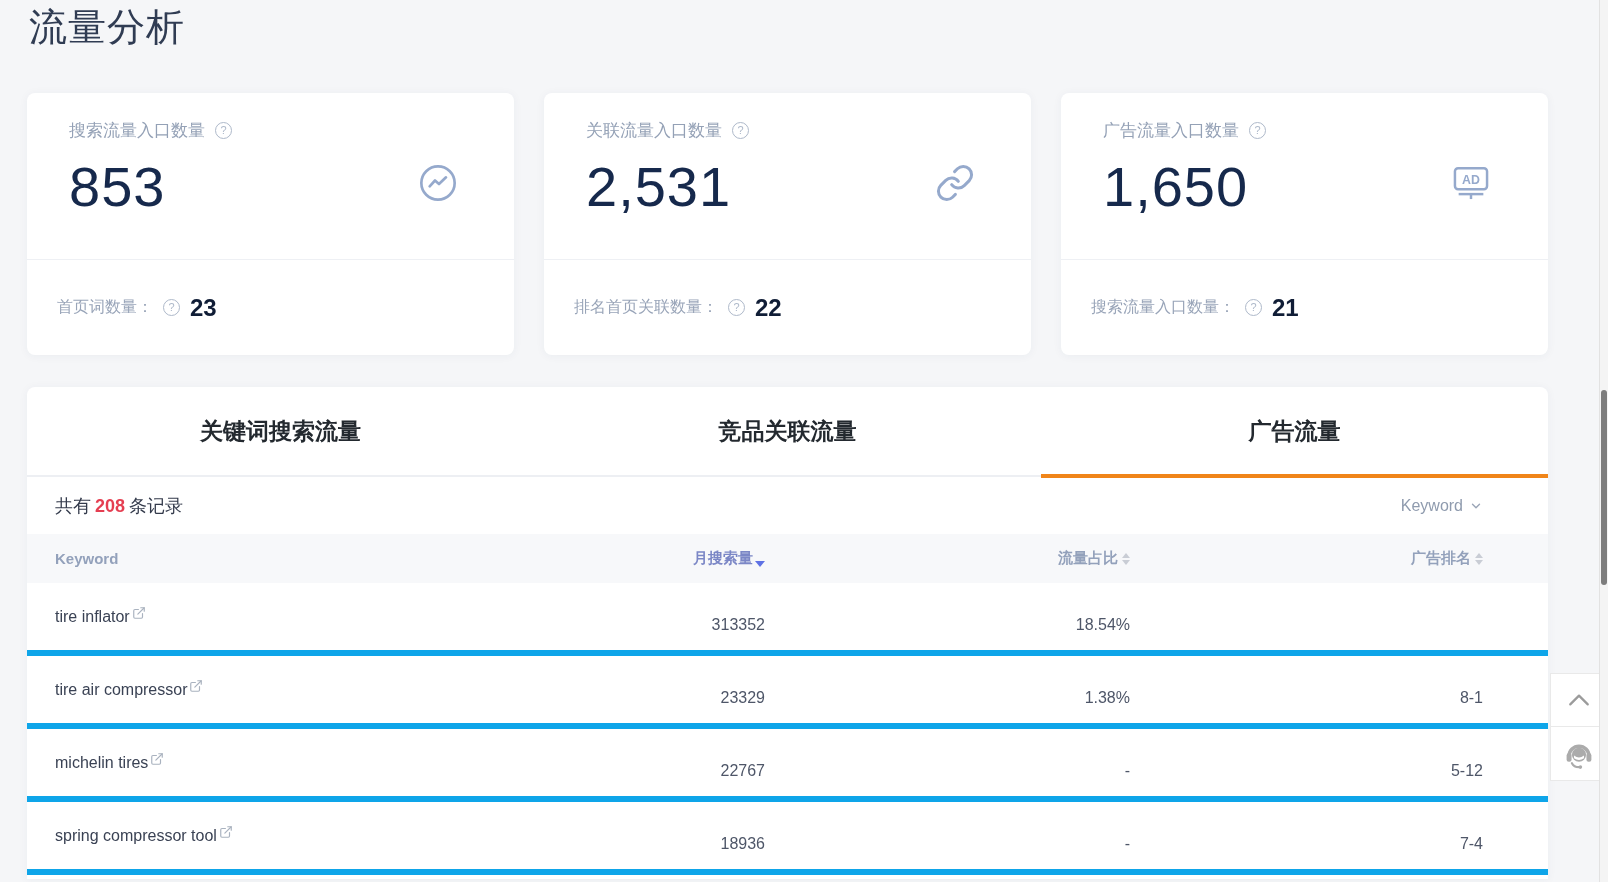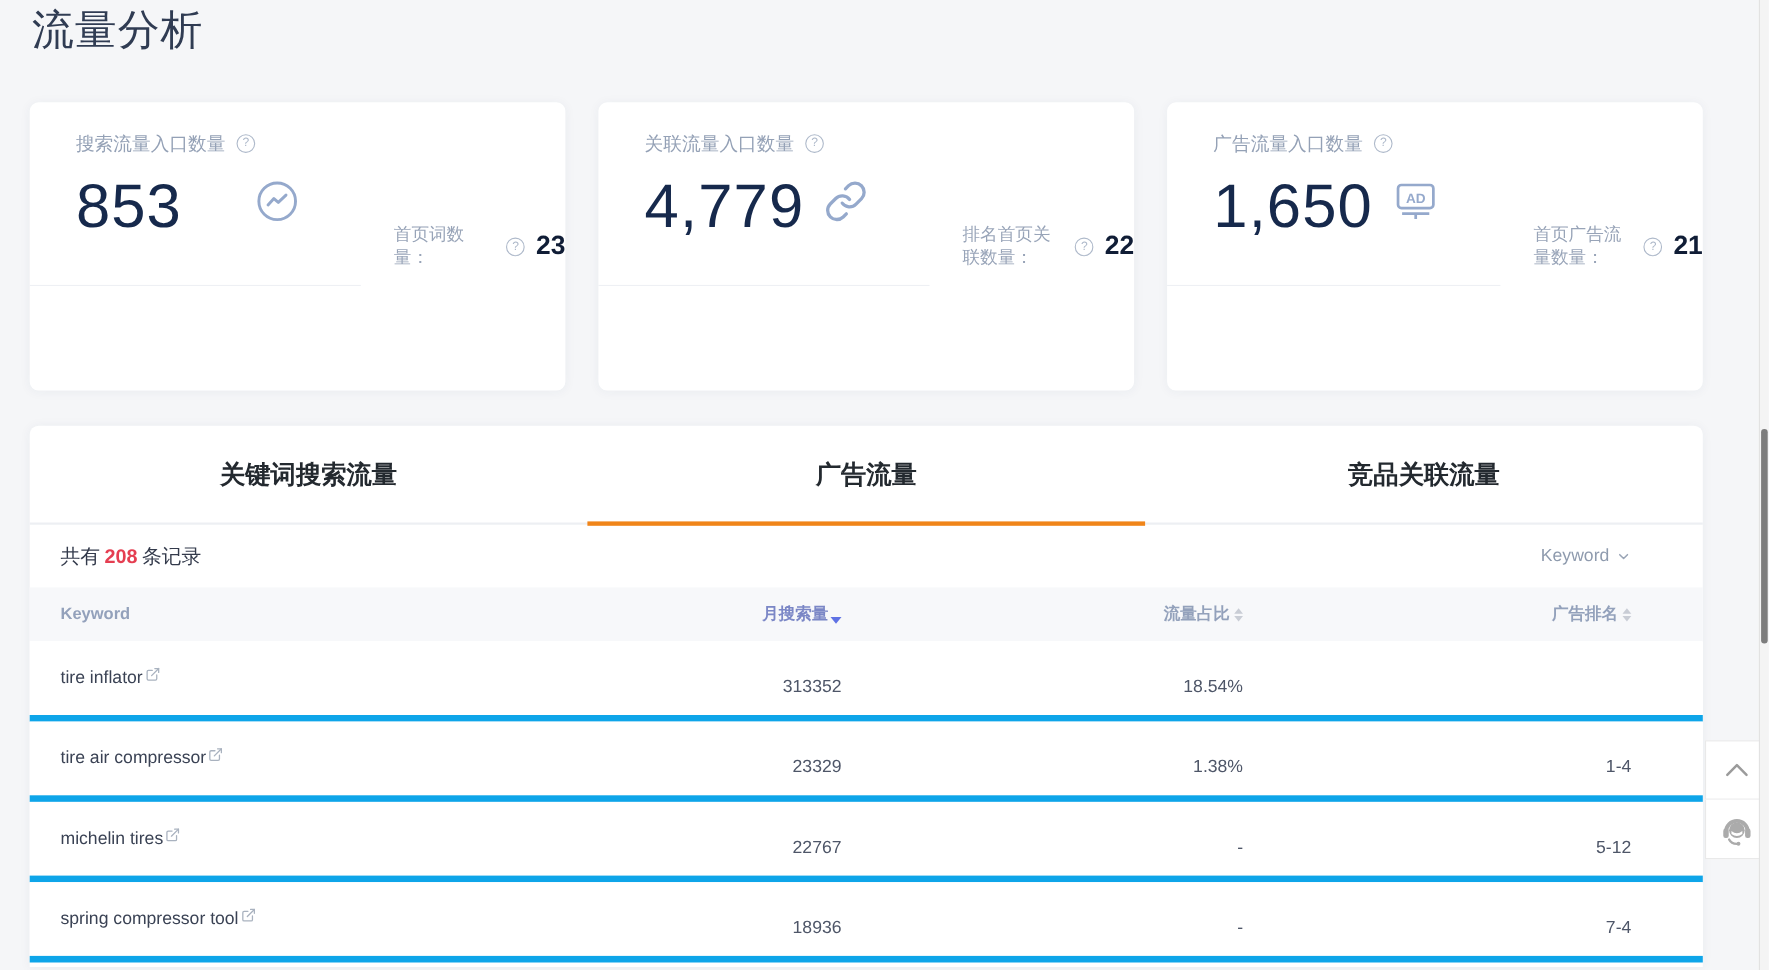--- a/index.html
+++ b/index.html
@@ -12,21 +12,21 @@
   }
   .content { position:absolute; left:27px; top:0; width:1521px; }
 
   .page-title { font-size:38px; font-weight:400; color:#303c53; padding:2px 0 0 2px; letter-spacing:1px; }
 
   
   .cards { display:flex; gap:30px; margin-top:40px; }
   .card {
     flex:1; background:#ffffff; border-radius:8px; height:262px;
     box-shadow:0 1px 10px rgba(30,50,90,.05);
-    display:flex; flex-direction:row;
+    display:flex; flex-direction:column;
   }
   .card-top { height:167px; padding:26px 56px 0 42px; border-bottom:1px solid #eef0f4;
               display:flex; justify-content:space-between; }
   .card-label-row { display:flex; align-items:center; gap:10px; }
   .card-label { font-size:17px; color:#94a1b6; }
   .help-icon {
     width:17px; height:17px; border:1px solid #aeb9ca; border-radius:50%;
     color:#aeb9ca; font-size:11px; line-height:15px; text-align:center; display:inline-block;
     flex:0 0 auto; cursor:pointer;
   }
@@ -126,21 +126,21 @@
       </div>
     </div>
 
     <div class="card">
       <div class="card-top">
         <div>
           <div class="card-label-row">
             <span class="card-label">关联流量入口数量</span>
             <span class="help-icon">?</span>
           </div>
-          <div class="card-value">4,779</div>
+          <div class="card-value">2,531</div>
         </div>
         <span class="card-icon">
           <svg width="40" height="40" viewBox="0 0 24 24" fill="none" stroke="#95a9cc" stroke-width="1.8" stroke-linecap="round" stroke-linejoin="round">
             <path d="M10 13a5 5 0 0 0 7.54.54l3-3a5 5 0 0 0-7.07-7.07l-1.72 1.71"></path>
             <path d="M14 11a5 5 0 0 0-7.54-.54l-3 3a5 5 0 0 0 7.07 7.07l1.71-1.71"></path>
           </svg>
         </span>
       </div>
       <div class="card-bottom">
         <span class="card-foot-label">排名首页关联数量：</span>
@@ -161,38 +161,38 @@
         <span class="card-icon">
           <svg width="42" height="40" viewBox="0 0 34 32" fill="none" stroke="#95a9cc" stroke-width="2">
             <rect x="4" y="4" width="26" height="17" rx="2.5"></rect>
             <text x="17" y="17" text-anchor="middle" font-size="10" font-weight="bold" fill="#95a9cc" stroke="none" font-family="Liberation Sans, sans-serif">AD</text>
             <line x1="7" y1="25" x2="27" y2="25"></line>
             <line x1="17" y1="25" x2="17" y2="29"></line>
           </svg>
         </span>
       </div>
       <div class="card-bottom">
-        <span class="card-foot-label">首页广告流量数量：</span>
+        <span class="card-foot-label">搜索流量入口数量：</span>
         <span class="help-icon">?</span>
         <span class="card-foot-value">21</span>
       </div>
     </div>
   </div>
 
   <div class="panel">
 
     <div class="tabbar">
       <div class="tab">
         <span>关键词搜索流量</span>
       </div>
+      <div class="tab">
+        <span>竞品关联流量</span>
+      </div>
       <div class="tab active">
         <span>广告流量</span>
-      </div>
-      <div class="tab">
-        <span>竞品关联流量</span>
       </div>
     </div>
 
     <div class="records-row">
       <div class="records-text">
         <span>共有</span><span class="records-count">208</span><span>条记录</span>
       </div>
       <div class="filter">
         <span>Keyword</span>
         <svg width="14" height="14" viewBox="0 0 24 24" fill="none" stroke="#9aa5b6" stroke-width="2.4" stroke-linecap="round" stroke-linejoin="round">
@@ -242,21 +242,21 @@
       <div class="td kw">
         <span>tire air compressor</span>
         <svg class="ext-icon" width="14" height="14" viewBox="0 0 24 24" fill="none" stroke="#a9b2bf" stroke-width="2" stroke-linecap="round" stroke-linejoin="round">
             <path d="M18 13v6a2 2 0 0 1-2 2H5a2 2 0 0 1-2-2V8a2 2 0 0 1 2-2h6"></path>
             <polyline points="15,3 21,3 21,9"></polyline>
             <line x1="10" y1="14" x2="21" y2="3"></line>
           </svg>
       </div>
       <div class="td num">23329</div>
       <div class="td num">1.38%</div>
-      <div class="td num">1-4</div>
+      <div class="td num">8-1</div>
     </div>
 
     <div class="trow drow">
       <div class="td kw">
         <span>michelin tires</span>
         <svg class="ext-icon" width="14" height="14" viewBox="0 0 24 24" fill="none" stroke="#a9b2bf" stroke-width="2" stroke-linecap="round" stroke-linejoin="round">
             <path d="M18 13v6a2 2 0 0 1-2 2H5a2 2 0 0 1-2-2V8a2 2 0 0 1 2-2h6"></path>
             <polyline points="15,3 21,3 21,9"></polyline>
             <line x1="10" y1="14" x2="21" y2="3"></line>
           </svg>

